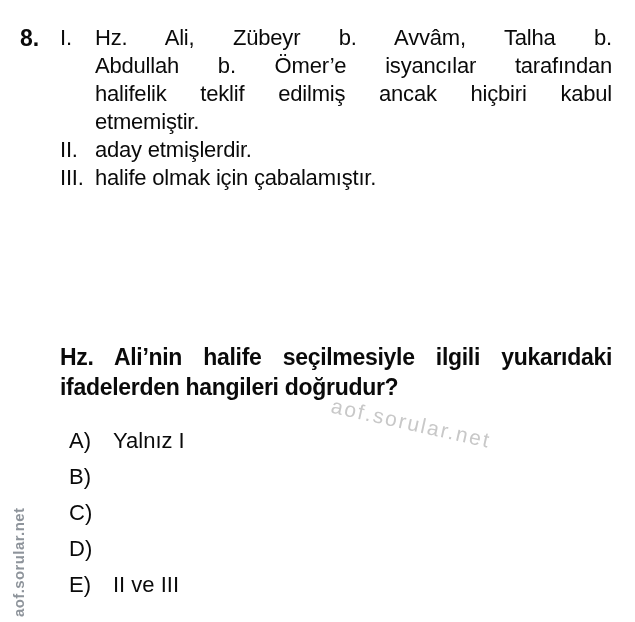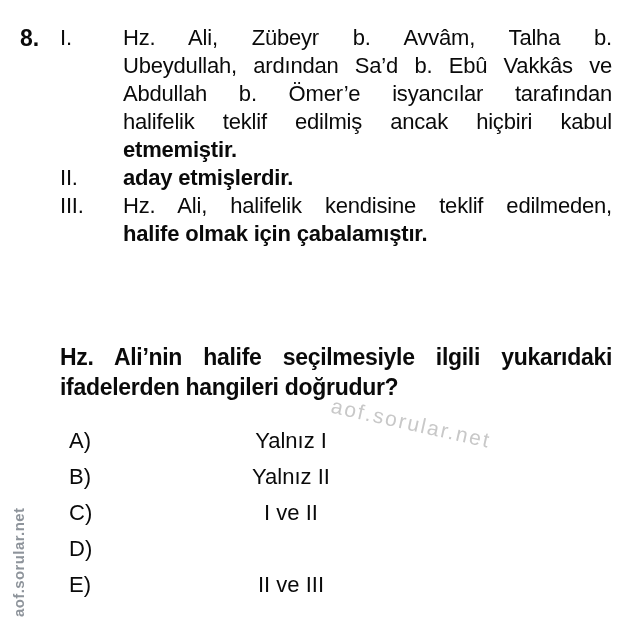--- a/index.html
+++ b/index.html
@@ -46,26 +46,24 @@
     flex: 1 1 auto;
     min-width: 0;
   }
   .jline {
     font-size: 22px;
     line-height: 28px;
     letter-spacing: -0.2px;
     white-space: nowrap;
     text-align: justify;
     text-align-last: justify;
-    margin-left: 28px;
   }
   .jline.last {
     text-align: center;
     text-align-last: left;
-    font-weight: bold;
   }
   
   .question {
     position: absolute;
     left: 60px;
     top: 342px;
     width: 552px;
     font-weight: 700;
   }
   .qline {
@@ -91,21 +89,20 @@
     display: flex;
     align-items: center;
     height: 36px;
     font-size: 22px;
   }
   .option .letter {
     flex: 0 0 44px;
   }
   .option .otext {
     flex: 1 1 auto;
-    text-align: center;
   }
   
   .wm-side {
     position: absolute;
     left: 10px;
     top: 617px;
     transform: rotate(-90deg);
     transform-origin: 0 0;
     font-size: 15px;
     font-weight: 700;
@@ -137,64 +134,60 @@
 <div class="sheet">
 
   <div class="qnum">8.</div>
 
   <div class="statements">
 
     <div class="statement">
       <div class="numeral">I.</div>
       <div class="slines">
         <div class="jline">Hz. Ali, Zübeyr b. Avvâm, Talha b.</div>
-        <div class="jline">Ubeydullah, ardından Sa’d b. Ebû Vakkâs ve</div>
         <div class="jline">Abdullah b. Ömer’e isyancılar tarafından</div>
         <div class="jline">halifelik teklif edilmiş ancak hiçbiri kabul</div>
         <div class="jline last">etmemiştir.</div>
       </div>
     </div>
 
     <div class="statement">
       <div class="numeral">II.</div>
       <div class="slines">
         <div class="jline last">aday etmişlerdir.</div>
       </div>
     </div>
 
     <div class="statement">
       <div class="numeral">III.</div>
       <div class="slines">
-        <div class="jline">Hz. Ali, halifelik kendisine teklif edilmeden,</div>
         <div class="jline last">halife olmak için çabalamıştır.</div>
       </div>
     </div>
 
   </div>
 
   <div class="question">
     <div class="qline">Hz. Ali’nin halife seçilmesiyle ilgili yukarıdaki</div>
     <div class="qline last">ifadelerden hangileri doğrudur?</div>
   </div>
 
   <div class="options">
 
     <div class="option">
       <span class="letter">A)</span>
       <span class="otext">Yalnız I</span>
     </div>
 
     <div class="option">
       <span class="letter">B)</span>
-      <span class="otext">Yalnız II</span>
     </div>
 
     <div class="option">
       <span class="letter">C)</span>
-      <span class="otext">I ve II</span>
     </div>
 
     <div class="option">
       <span class="letter">D)</span>
     </div>
 
     <div class="option">
       <span class="letter">E)</span>
       <span class="otext">II ve III</span>
     </div>

